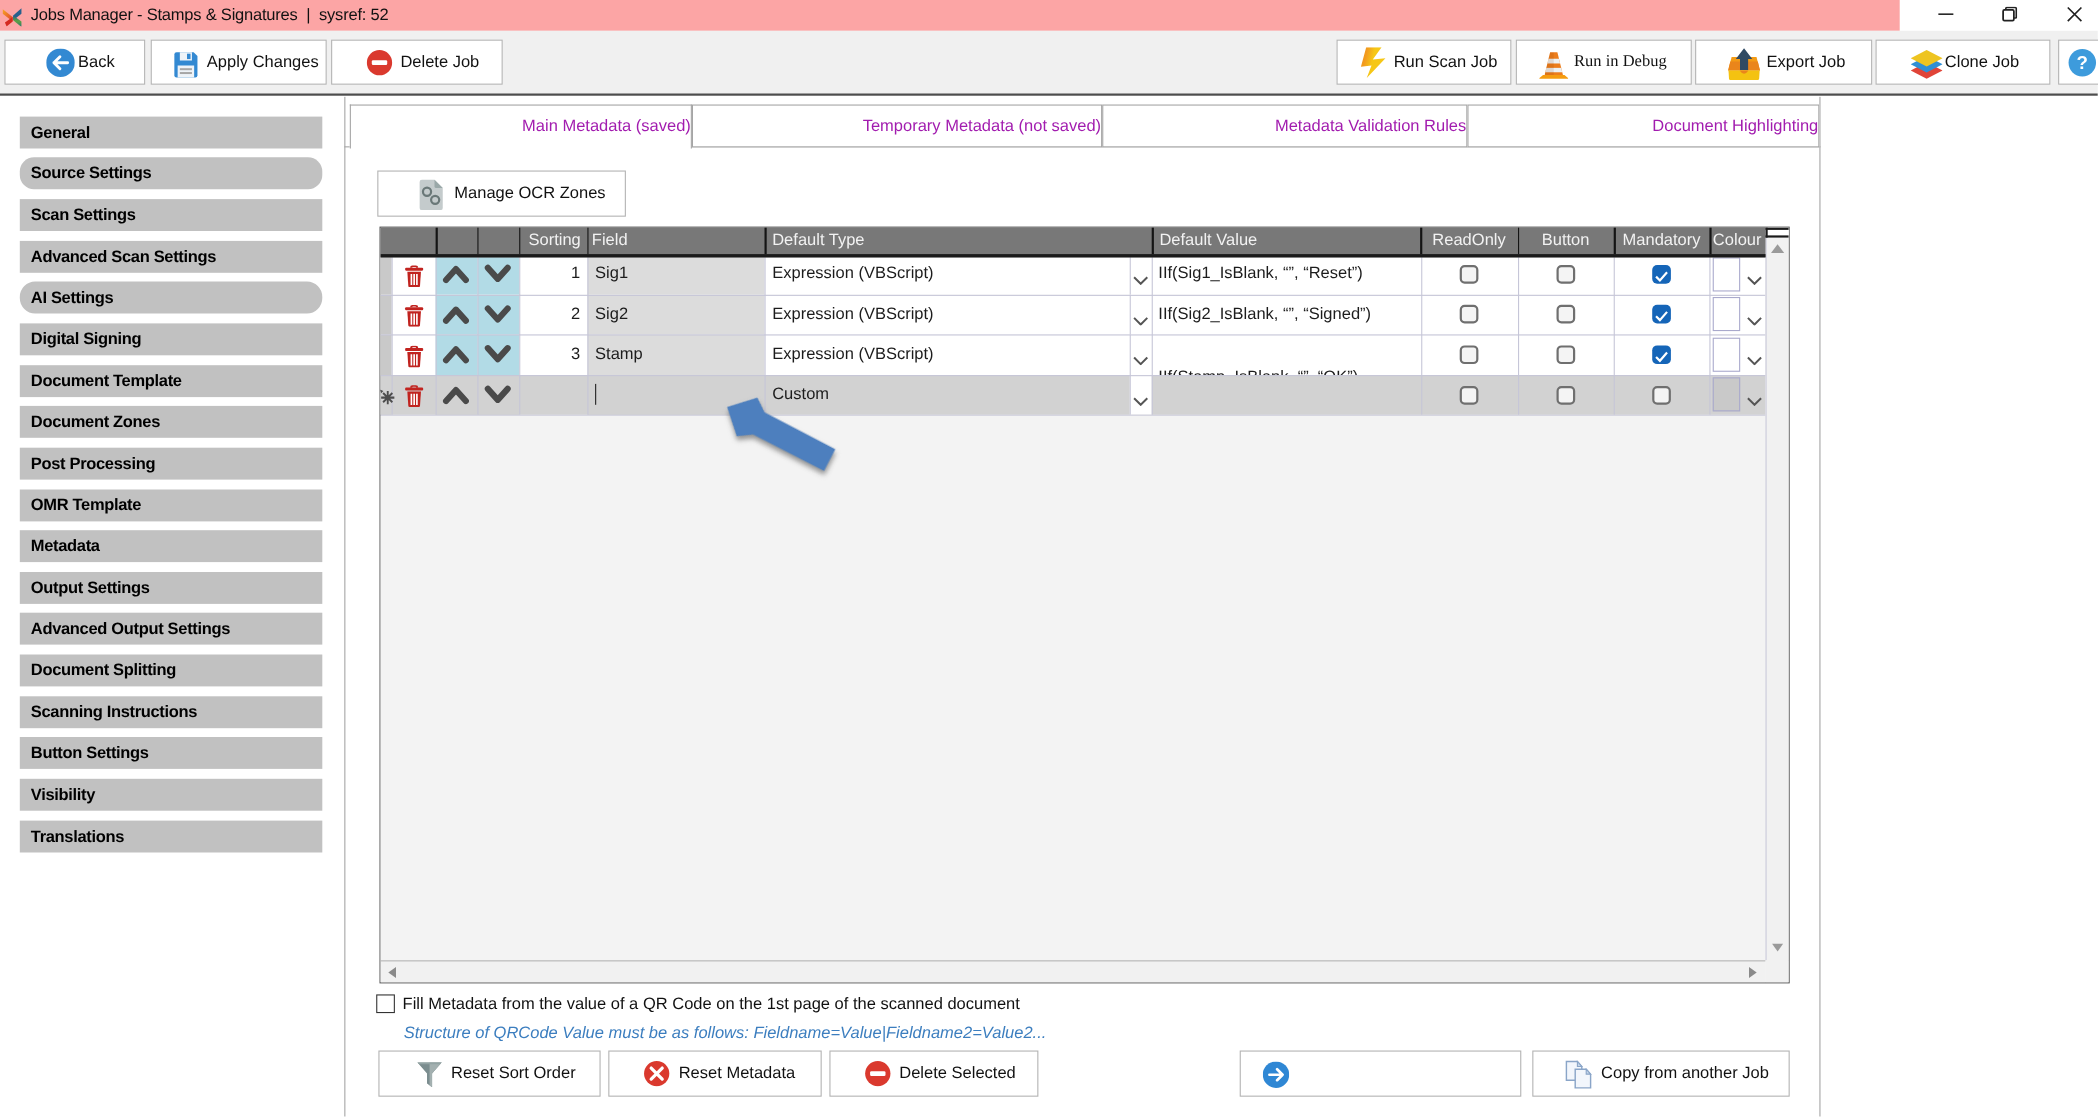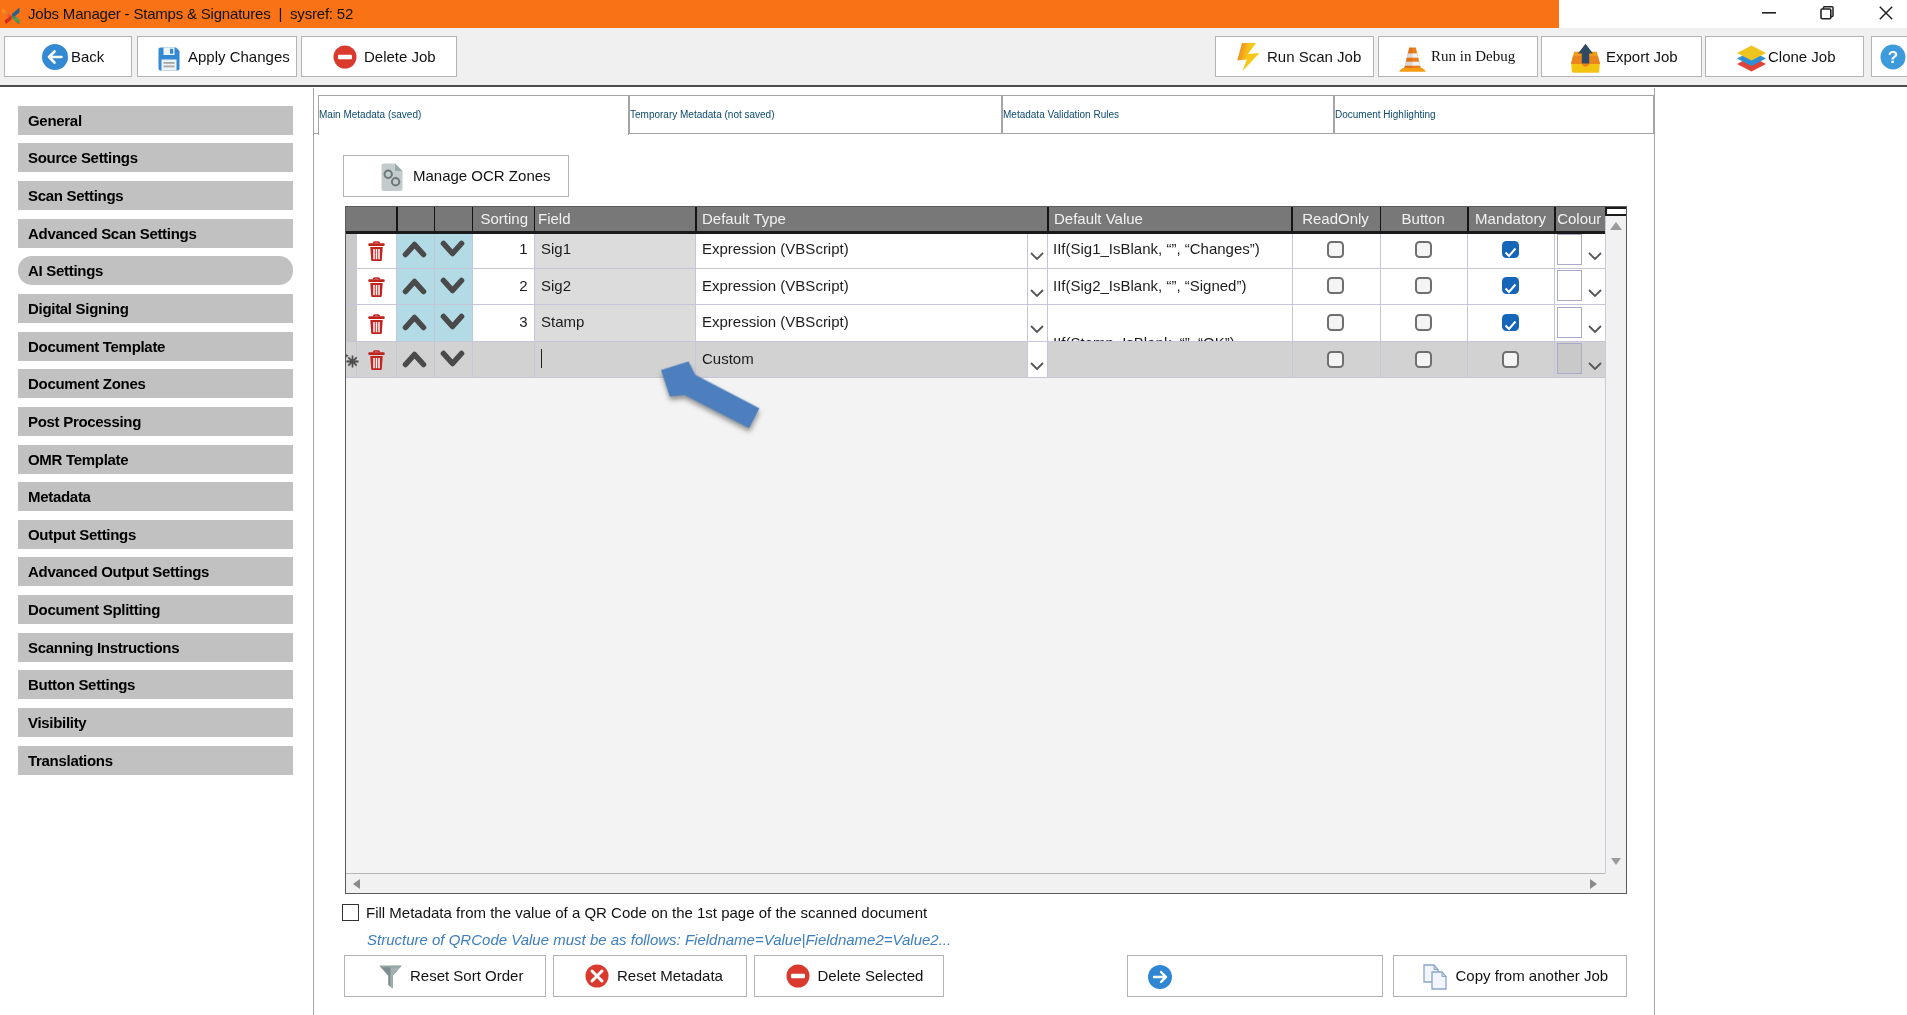--- a/index.html
+++ b/index.html
@@ -1,31 +1,31 @@
 <!DOCTYPE html>
 <html><head>
 <meta charset="utf-8">
 <style>
 * { margin:0; padding:0; box-sizing:border-box; }
 html,body { width:1907px; height:1015px; overflow:hidden; background:#fff;
   font-family:"Liberation Sans", sans-serif; }
 
-#titlebar { position:absolute; left:0; top:0; width:1559px; height:28px; background:#f97316; }
+#titlebar { position:absolute; left:0; top:0; width:1727px; height:28px; background:#fca5a5; }
 #title-text { position:absolute; left:28px; top:5px; font-size:15px; color:#111; letter-spacing:-0.2px; }
 
 #toolbar { position:absolute; left:0; top:28px; width:1907px; height:59px; background:#f0f0f0; border-bottom:2px solid #4d4d4d; }
 .tbtn { position:absolute; top:8px; height:41px; background:#fff; border:1px solid #b3b3b3; }
 .tbtn .lbl { position:absolute; top:0; height:39px; line-height:39px; font-size:15px; color:#111; white-space:nowrap; }
 .tbtn svg { position:absolute; }
 
 .sbtn { position:absolute; left:18px; width:275px; height:29px; background:#c1c1c1; font-size:15px; font-weight:bold; color:#000; line-height:29px; padding-left:10px; white-space:nowrap; letter-spacing:-0.3px; }
 
 #tab-left   { position:absolute; left:313px; top:88px; width:1px; height:927px; background:#a5a5a5; }
 #tab-right  { position:absolute; left:1654px; top:88px; width:1px; height:927px; background:#a5a5a5; }
-.tab { position:absolute; top:95px; height:38.5px; background:#fff; border:1px solid #a5a5a5; font-size:10px; color:#0c4a6e; text-align:left; line-height:37px; white-space:nowrap; }
+.tab { position:absolute; top:95px; height:38.5px; background:#fff; border:1px solid #a5a5a5; font-size:15px; color:#a21caf; text-align:right; line-height:37px; white-space:nowrap; }
 .tab.sel { height:40px; border-bottom:none; z-index:3; }
 #tabline1 { position:absolute; left:313px; top:132.5px; width:5px; height:1px; background:#a5a5a5; }
 #tabline2 { position:absolute; left:629px; top:132.5px; width:1026px; height:1px; background:#a5a5a5; }
 
 #ocrbtn { position:absolute; left:343px; top:155px; width:226px; height:42px; background:#fff; border:1px solid #b3b3b3; }
 #ocrbtn .lbl { position:absolute; left:69px; top:0; height:40px; line-height:40px; font-size:15px; color:#111; }
 
 #grid { position:absolute; left:345px; top:206px; width:1282px; height:688px; border:1px solid #5a5a5a; background:#f3f3f3; }
 .gc { position:absolute; font-size:15px; color:#1a1a1a; white-space:nowrap; }
 .vline { position:absolute; width:1px; background:#c6c6d8; }
@@ -153,21 +153,21 @@
 
   <div class="tbtn" style="left:1871px; width:40px;">
     <svg style="left:8px; top:7px;" width="26" height="26" viewBox="0 0 26 26">
       <circle cx="13" cy="13" r="12.5" fill="#3d9bdc"></circle>
       <text x="13" y="19" font-family="Liberation Sans" font-size="17" font-weight="bold" fill="#fff" text-anchor="middle">?</text>
     </svg>
   </div>
 </div>
 <div id="sidebar">
   <div class="sbtn" style="top:106px;">General</div>
-  <div class="sbtn" style="top:143px;">Source Settings</div>
+  <div class="sbtn" style="top:143px;border-radius:13px;">Source Settings</div>
   <div class="sbtn" style="top:181px;">Scan Settings</div>
   <div class="sbtn" style="top:219px;">Advanced Scan Settings</div>
   <div class="sbtn" style="top:256px;border-radius:14px;">AI Settings</div>
   <div class="sbtn" style="top:294px;">Digital Signing</div>
   <div class="sbtn" style="top:332px;">Document Template</div>
   <div class="sbtn" style="top:369px;">Document Zones</div>
   <div class="sbtn" style="top:407px;">Post Processing</div>
   <div class="sbtn" style="top:445px;">OMR Template</div>
   <div class="sbtn" style="top:482px;">Metadata</div>
   <div class="sbtn" style="top:520px;">Output Settings</div>
@@ -239,21 +239,21 @@
 <div style="position:absolute;left:94px;top:33.2px;"><svg width="25" height="18" viewBox="0 0 25 18">
         <path d="M3.5 3.5 L12.5 13.5 L21.5 3.5" fill="none" stroke="#4a4a4a" stroke-width="5.6" stroke-linecap="round" stroke-linejoin="round"></path>
       </svg></div>
 <div class="gtxt" style="left:125.5px;top:24px;width:56px;text-align:right;">1</div>
 <div class="gtxt" style="left:195px;top:24px;">Sig1</div>
 <div class="gtxt" style="left:356px;top:24px;">Expression (VBScript)</div>
 <div style="position:absolute;left:680.5px;top:24px;width:20.5px;height:36.6px;background:#ffffff;border-left:1px solid #c6c6d8;"></div>
 <div style="position:absolute;left:684px;top:39px;"><svg width="14" height="8" viewBox="0 0 14 8">
         <path d="M1 1 L7 7 L13 1" fill="none" stroke="#555" stroke-width="1.8"></path>
       </svg></div>
-<div class="gtxt" style="left:707px;top:24px;">IIf(Sig1_IsBlank, “”, “Changes”)</div>
+<div class="gtxt" style="left:707px;top:24px;">IIf(Sig1_IsBlank, “”, “Reset”)</div>
 <div class="ck" style="left:981px;top:33.8px;"></div>
 <div class="ck" style="left:1068.75px;top:33.8px;"></div>
 <div class="ckb" style="left:1156px;top:33.8px;"></div>
 <div style="position:absolute;left:1158px;top:36.8px;"><svg width="13" height="11" viewBox="0 0 13 11">
         <path d="M1.5 5.5 L5 9 L11.5 1.5" fill="none" stroke="#fff" stroke-width="2"></path>
       </svg></div>
 <div class="sw" style="left:1210.5px;top:26.5px;background:#fff;"></div>
 <div style="position:absolute;left:1242px;top:39px;"><svg width="14" height="8" viewBox="0 0 14 8">
         <path d="M1 1 L7 7 L13 1" fill="none" stroke="#555" stroke-width="1.8"></path>
       </svg></div>

